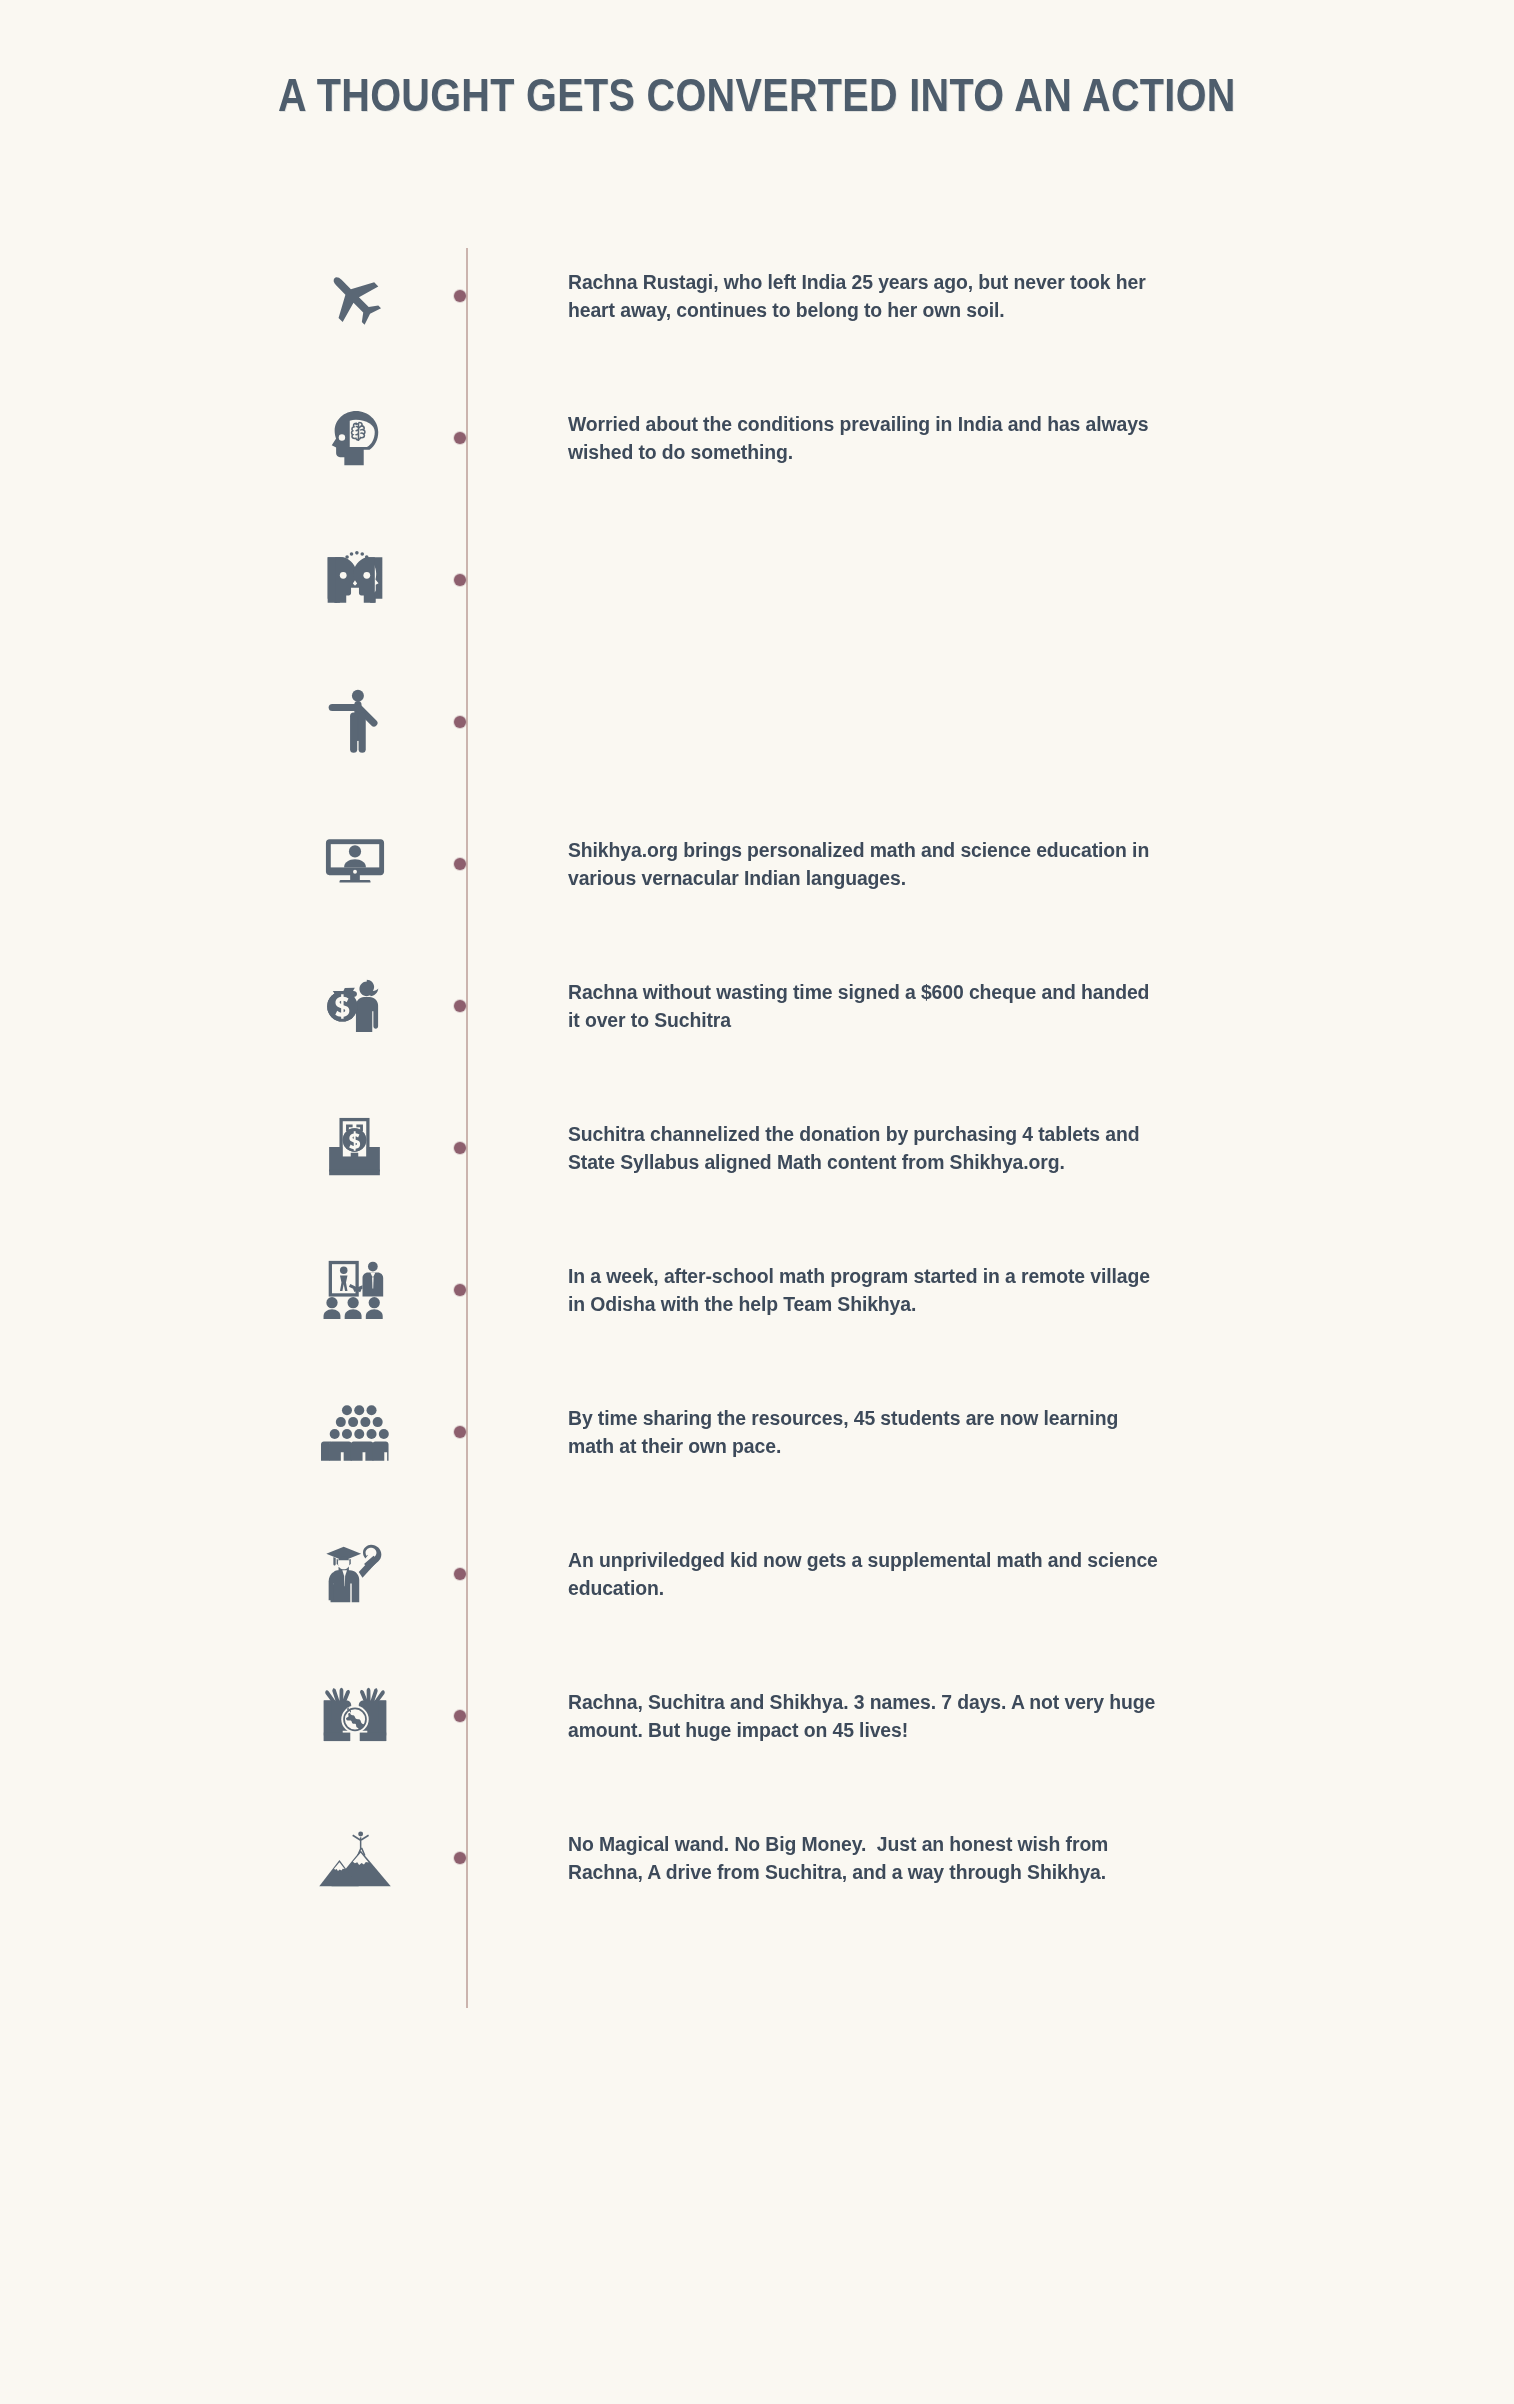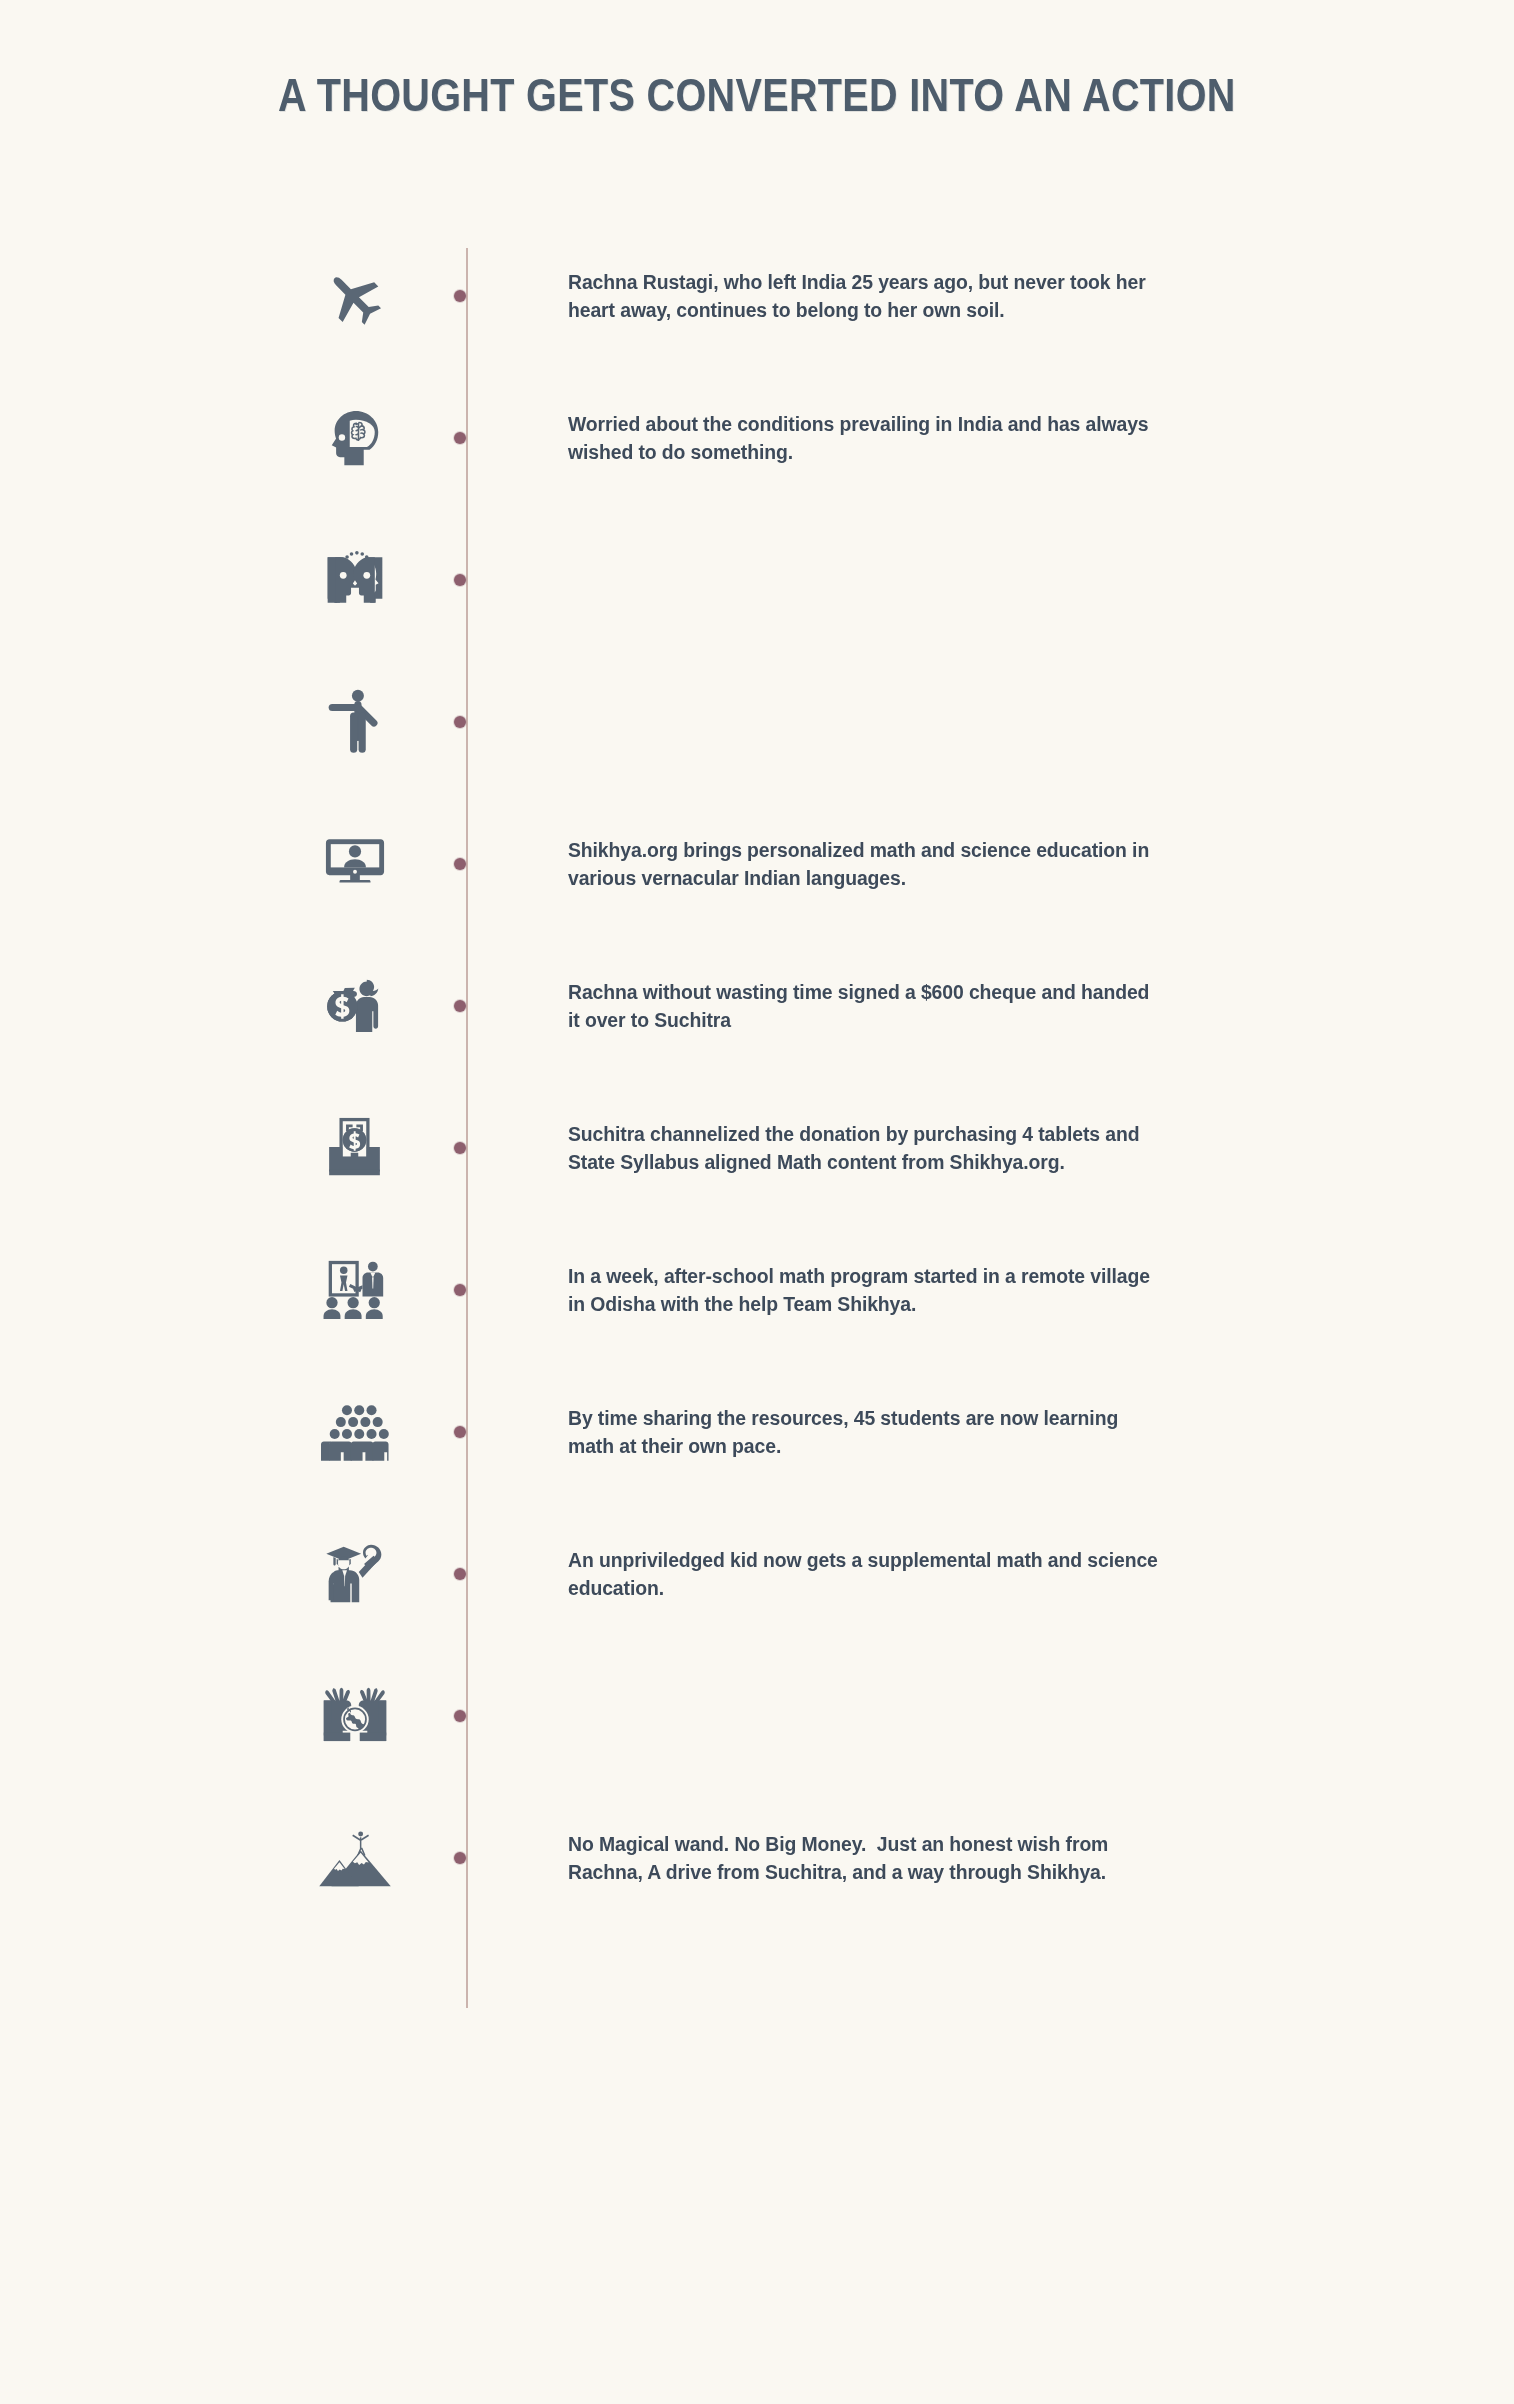--- a/index.html
+++ b/index.html
@@ -348,20 +348,23 @@
             <path d="M4 48h28v9H4v-9z"></path>
           </g>
 
           <circle cx="37" cy="34" r="14.5" fill="#faf8f2"></circle>
           <circle cx="37" cy="34" r="11.6" fill="none" stroke="#5a6775" stroke-width="1.8"></circle>
           <path d="M31.5 23.8c1.3.5 1.6 1.8 1 2.6-.6.8-2 .5-2.6 1.5-.5 1 .6 2 .2 3-.4.9-1.8.8-2.4 1.8-.6 1.1.4 2.4 1.6 2.6 1.3.2 2.6-.6 3.6.1 1 .7.6 2.3 1.6 3 1 .6 2.4-.2 3.2.6.8.8.2 2.3.9 3.2.5.7 1.6.7 2 1.5.3.6 0 1.4-.6 1.8 3.4-.7 6.3-3 7.8-6.1-1.5.4-3.1-.2-4-1.4-.8-1.2-.6-2.9-1.8-3.7-1.2-.8-2.9 0-4-.8-1-.8-.9-2.4-1.9-3.2-1-.8-2.6-.4-3.5-1.3-1-1-.4-2.7-1.4-3.7-.7-.7-1.9-.7-2.4-1.5-.3-.5-.2-1.1.2-1.5l1.9-1.1-.9 2.3z" fill="#5a6775"></path>
           <path d="M43 24.5c1 .6 1 2 .2 2.7-.8.7-2.2.3-2.8 1.2-.6 1 .4 2.2 0 3.2-.4 1-1.8 1.1-2.2 2.1-.4 1.1.6 2.2 1.7 2.5 1.2.3 2.6-.3 3.5.5.9.8.4 2.3 1.3 3 .4.3.9.4 1.4.3.5-1.6.6-3.3.3-5-.5-3.5-2.6-6.5-5.5-8.3l2.1-2.2z" fill="#5a6775" opacity="0"></path>
         </svg>
       </div>
       <div class="dot"></div>
+      <div class="text-cell">
+        <div class="text">Rachna, Suchitra and Shikhya. 3 names. 7 days. A not very huge amount. But huge impact on 45 lives!</div>
+      </div>
     </div>
 
     <div class="row">
       <div class="icon-cell">
         <svg width="72" height="64" viewBox="0 0 76 68" fill="#5a6775">
 
           <circle cx="44" cy="8.5" r="2.6"></circle>
           <path d="M43.2 12h1.6v12h-1.6V12z"></path>
           <path d="M44 14l8-5 .9 1.5-8 5.2L44 14z"></path>
           <path d="M44 14l-8-5-.9 1.5 8 5.2L44 14z"></path>

